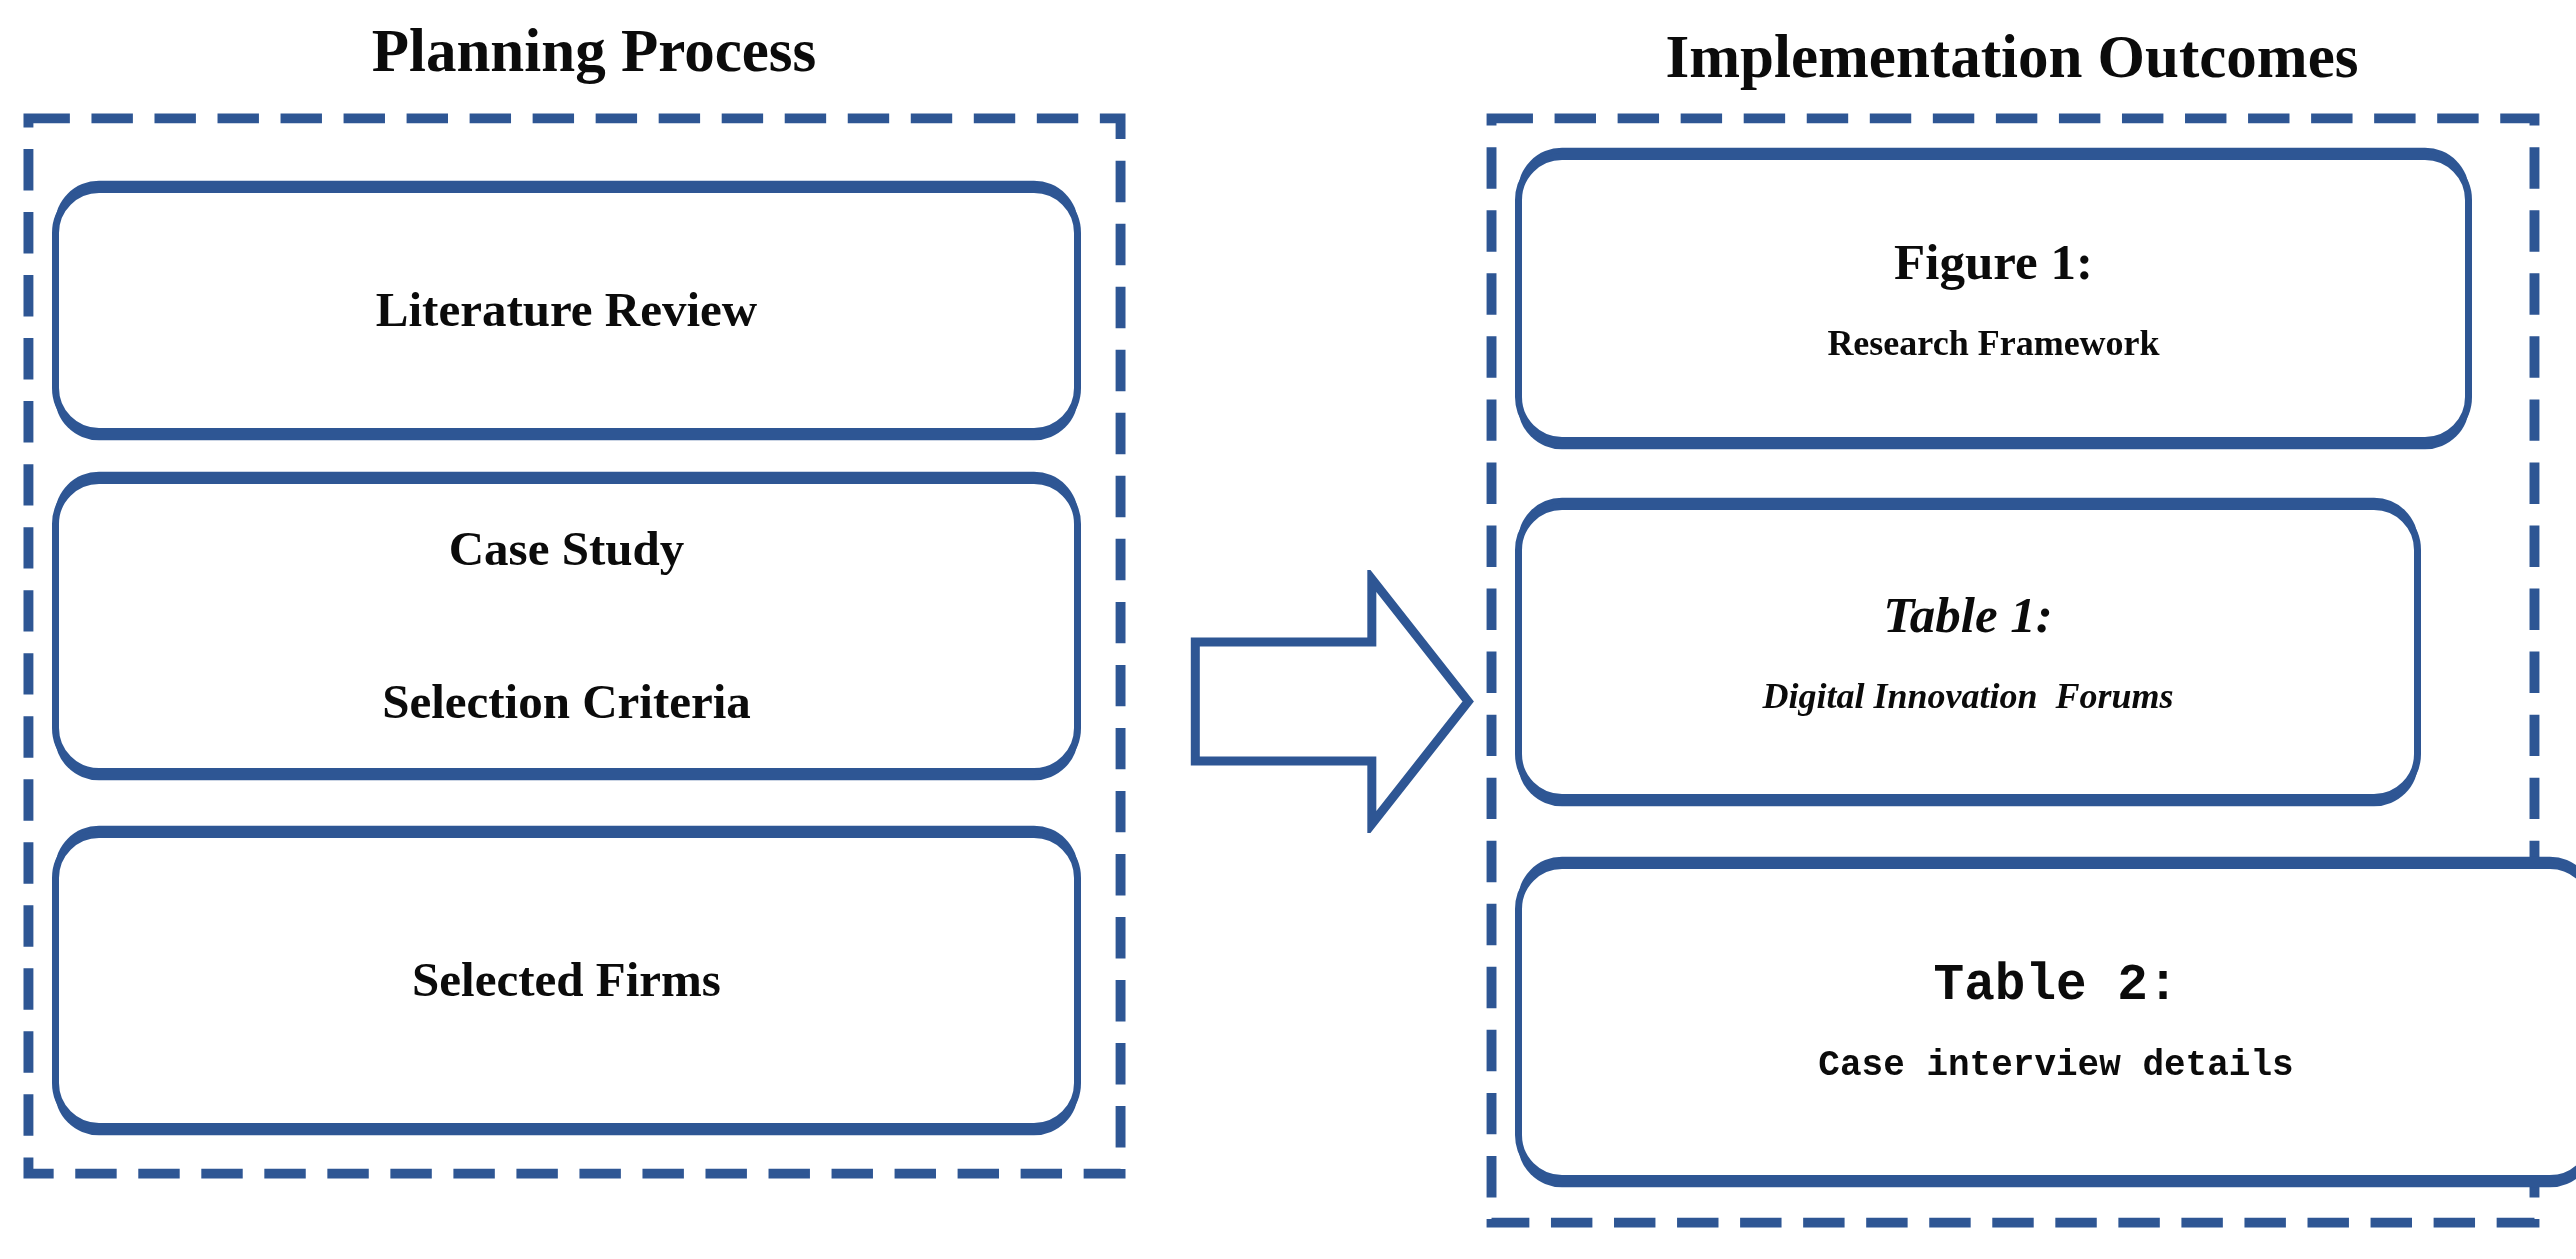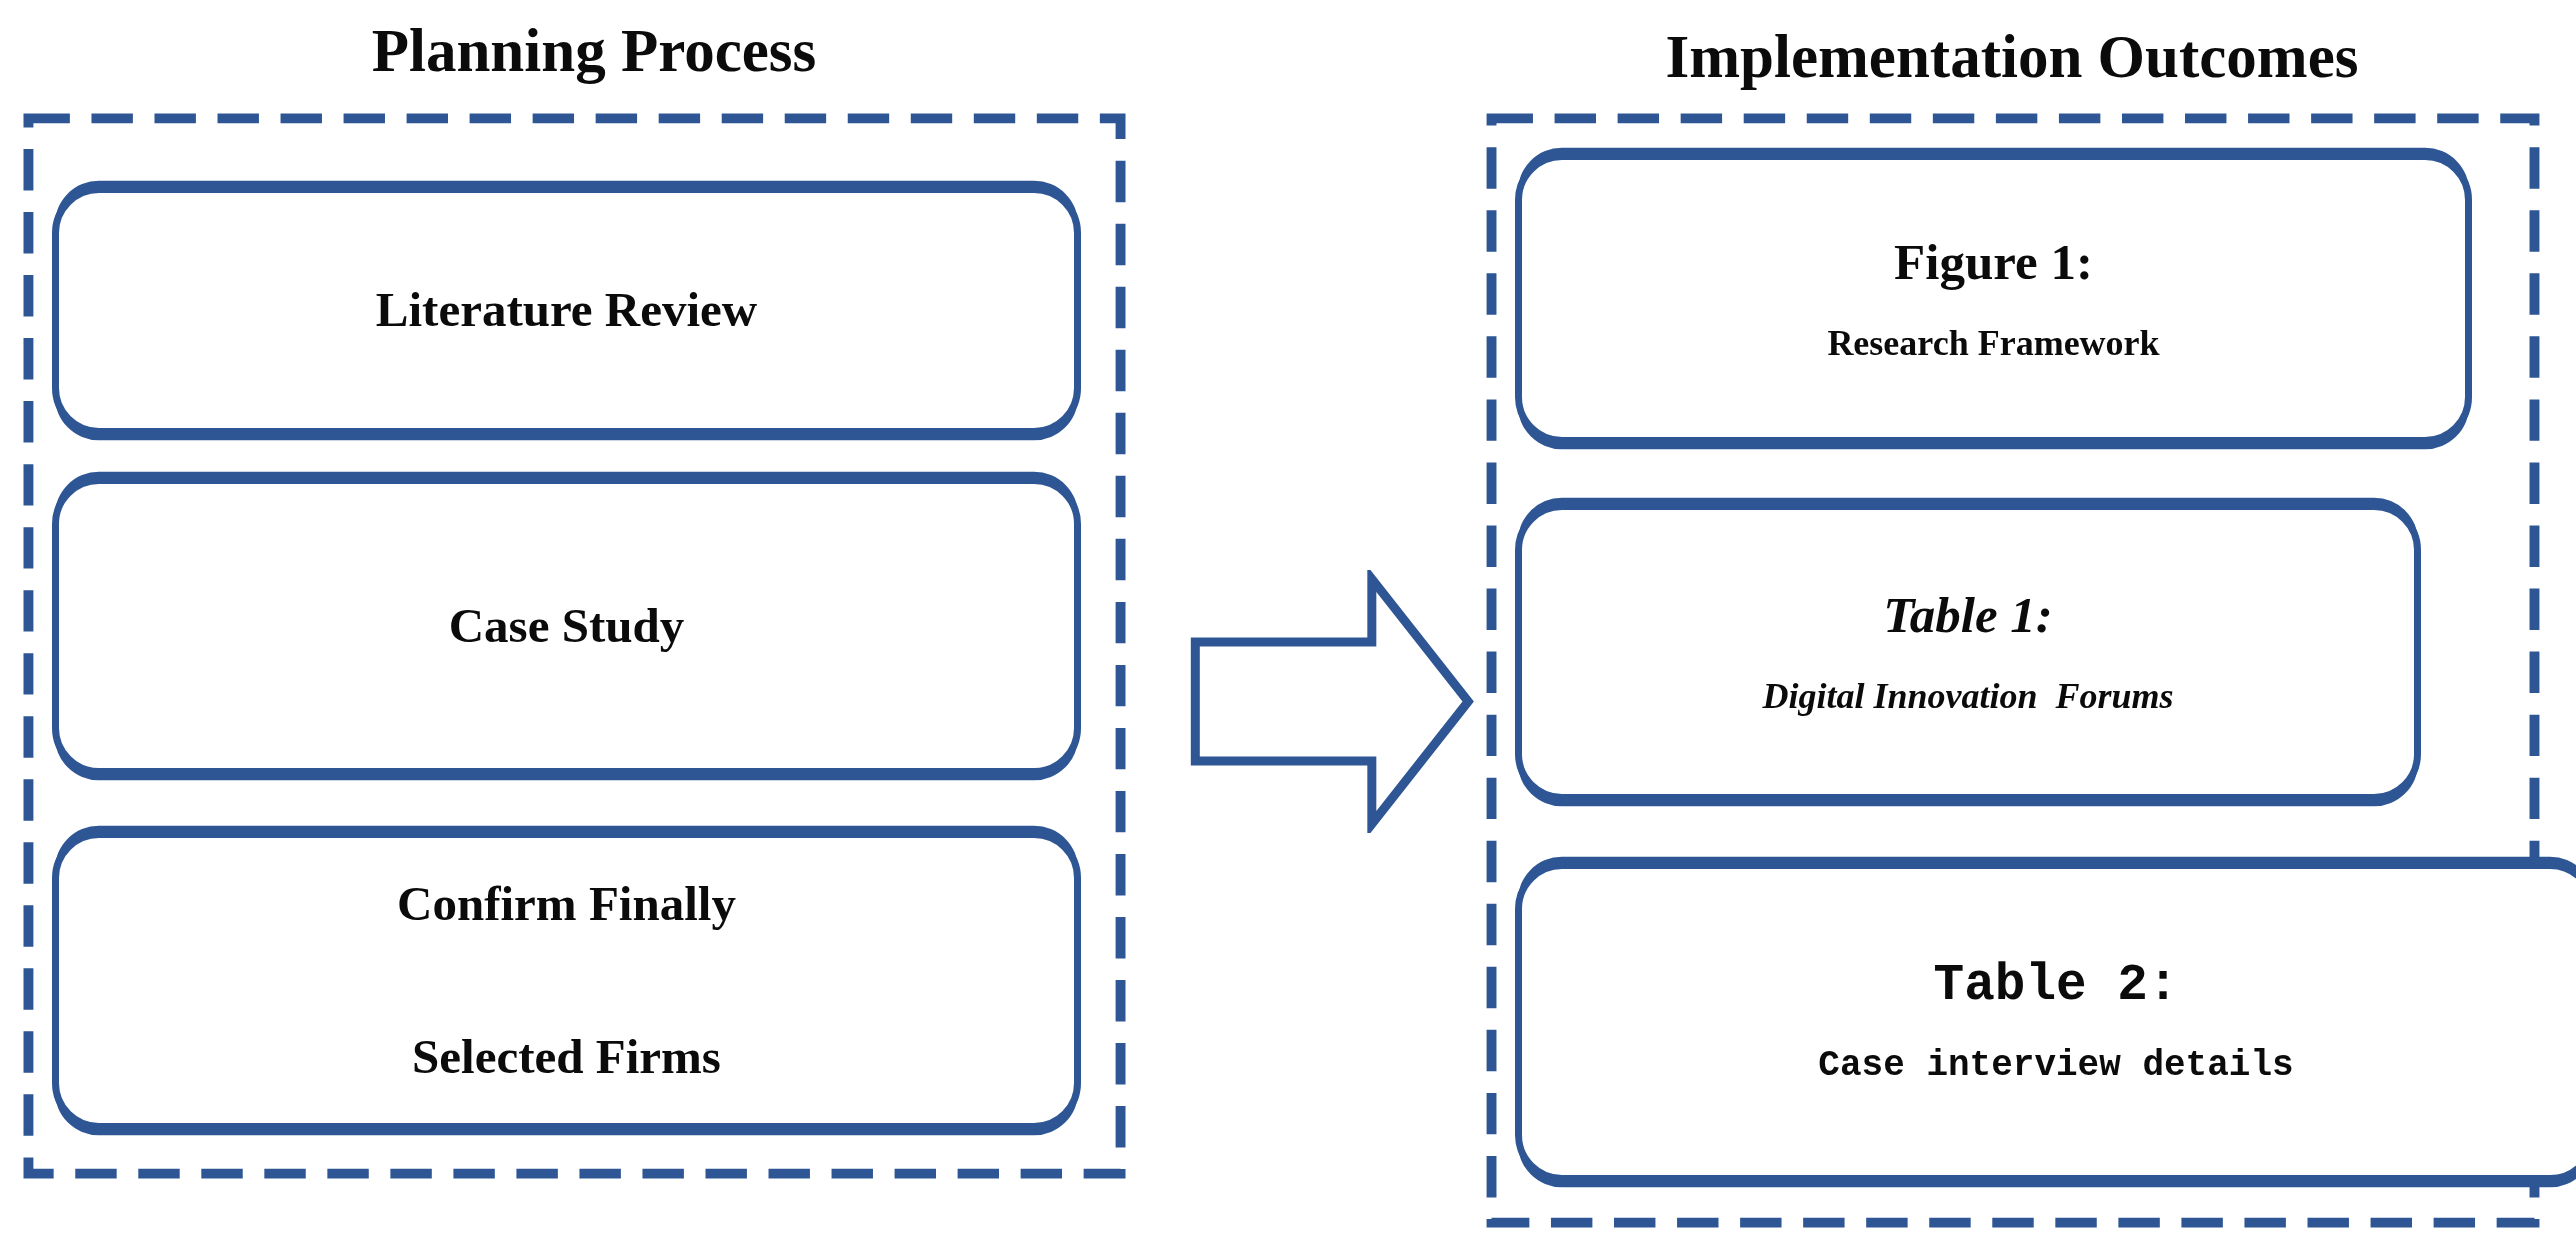--- a/index.html
+++ b/index.html
@@ -62,24 +62,24 @@
   <svg class="panel-border" style="left:22.5px;top:113px;" width="1103" height="1066" viewBox="0 0 1225 1184">
     <rect x="6" y="6" width="1213" height="1172" fill="none" stroke-width="11" stroke-dasharray="46 24" style="stroke:var(--accent)"></rect>
   </svg>
 
   <div class="box left-box" style="left:52px;top:186px;width:1029px;height:249px;">
     <div class="line">Literature Review</div>
   </div>
 
   <div class="box left-box two-lines" style="left:52px;top:477px;width:1029px;height:298px;">
     <div class="line">Case Study</div>
+    <div class="line">Selection Criteria</div>
   </div>
 
   <div class="box left-box two-lines" style="left:52px;top:831px;width:1029px;height:299px;">
-    <div class="line">Confirm Finally</div>
     <div class="line">Selected Firms</div>
   </div>
 
   <svg class="arrow-svg" style="left:1189px;top:570px;" width="290" height="263" viewBox="0 0 322 292">
     <polygon points="7,80 203,80 203,10 310,146 203,282 203,212 7,212" fill="#ffffff" stroke-width="10" stroke-linejoin="miter" style="stroke:var(--accent)"></polygon>
   </svg>
 
   <div class="panel-title" style="left:2012px;top:21.6px;">Implementation Outcomes</div>
 
   <svg class="panel-border" style="left:1486px;top:113px;" width="1054" height="1115" viewBox="0 0 1170 1238">

